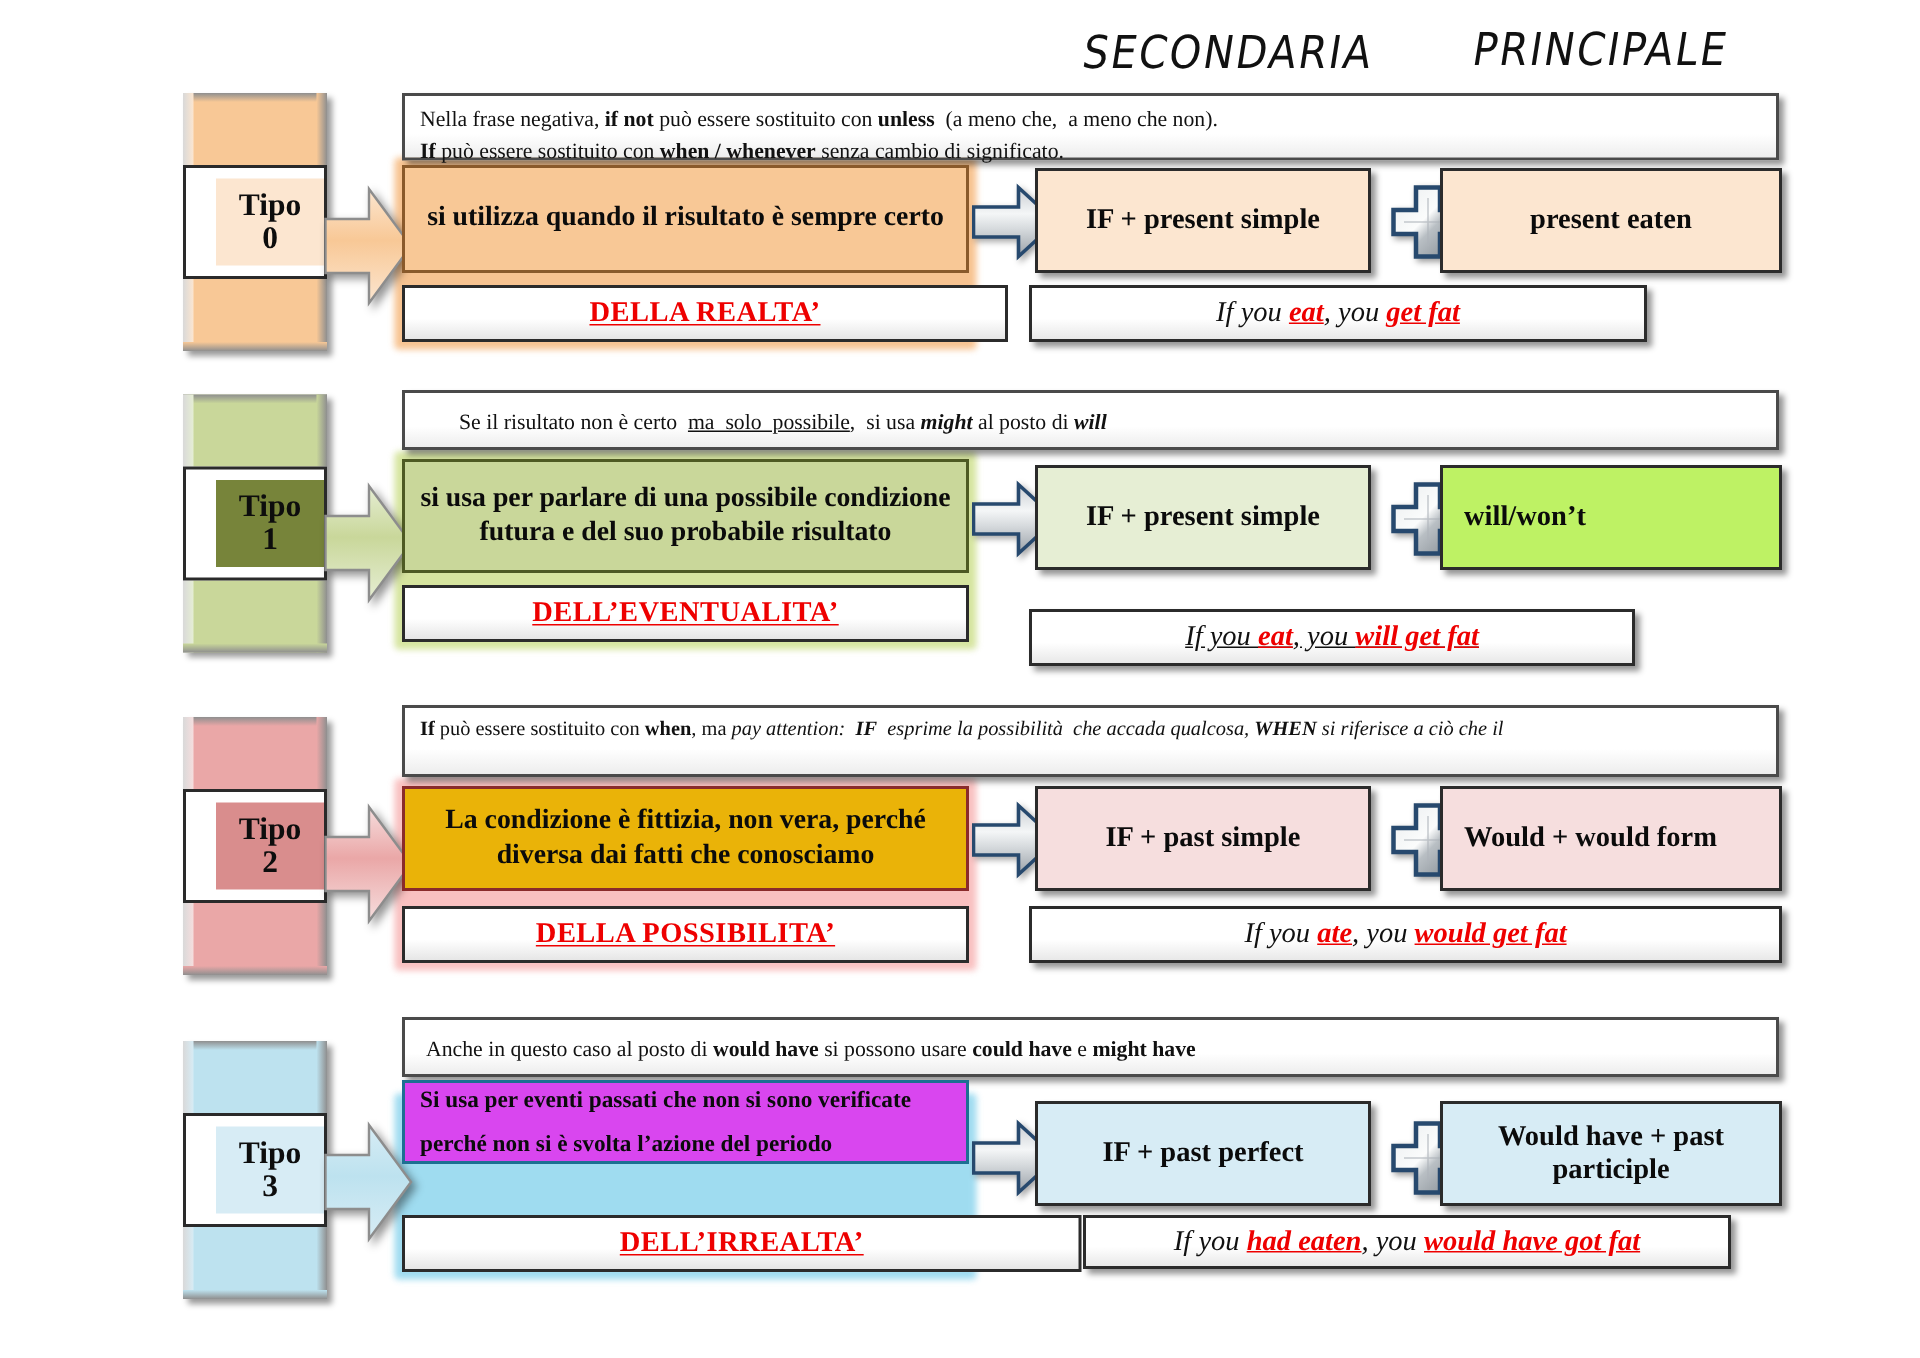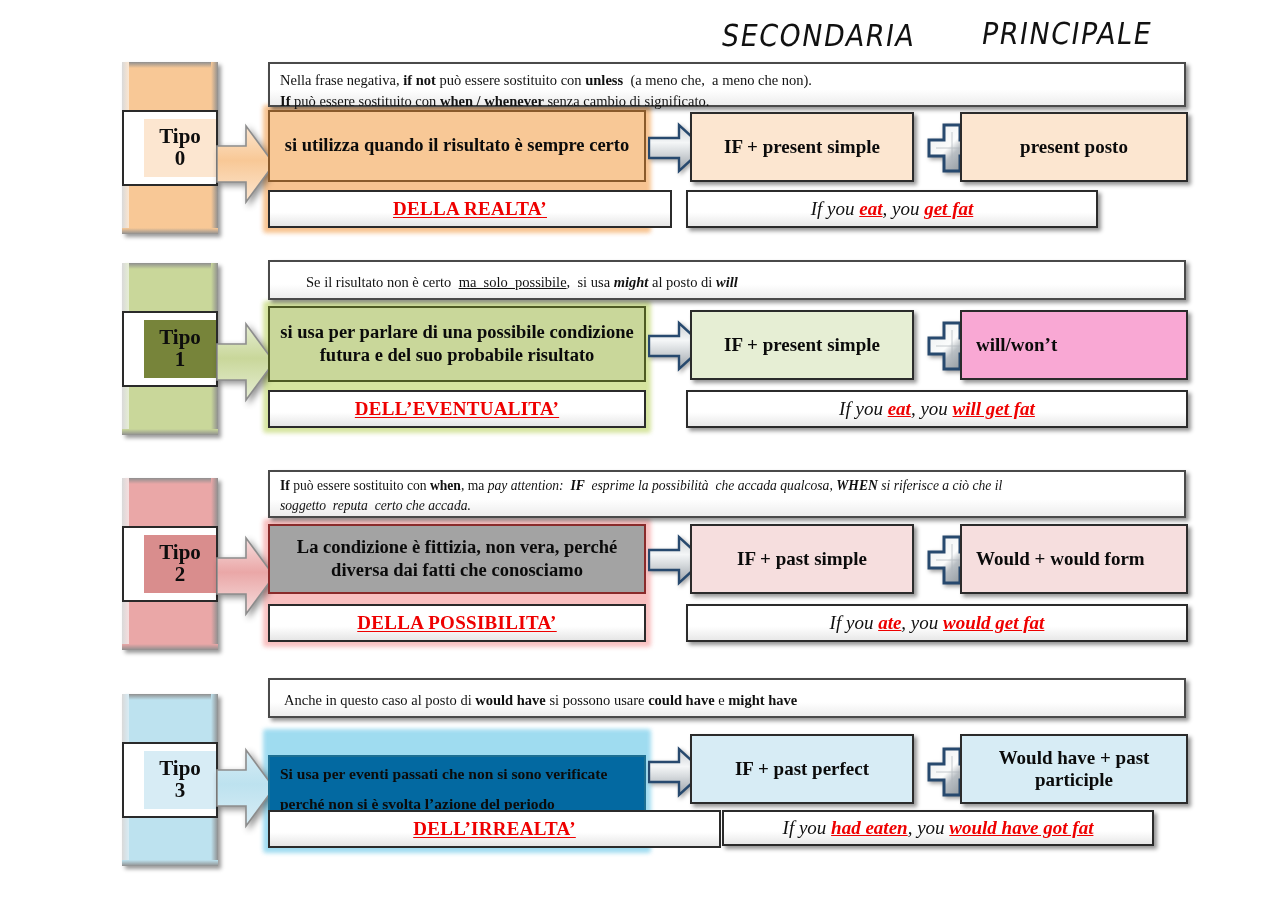--- a/index.html
+++ b/index.html
@@ -173,21 +173,21 @@
               <stop offset="0%" stop-color="#e9ecee"></stop>
               <stop offset="45%" stop-color="#fbfcfc"></stop>
               <stop offset="58%" stop-color="#b9bfc4"></stop>
               <stop offset="100%" stop-color="#7e868d"></stop>
             </linearGradient>
           </defs>
           <path d="M18 3 H34 V18 H49 V34 H34 V49 H18 V34 H3 V18 H18 Z" fill="url(#plg)" stroke="#27496e" stroke-width="3" stroke-linejoin="miter"></path>
           <path d="M26 10 V42 M10 26 H42" stroke="#aeb4ba" stroke-width="1" opacity=".7"></path>
         </svg></div>
       <div class="box formbox center shadowed" style="left: 960px; top: 112px; width: 228px; height: 70px; background: rgb(252, 230, 208);">
-        <span>present posto</span>
+        <span>present eaten</span>
       </div>
       <div class="box examplebox shadowed" style="left: 686px; top: 190px; width: 412px; height: 38px;">
         <span><span class="i">If&nbsp;you&nbsp;</span><span class="verb">eat</span><span class="i">,&nbsp;you&nbsp;</span><span class="verb">get&nbsp;fat</span></span>
       </div>
       <div class="glow" style="left: 263px; top: 301px; width: 388px; height: 132px; background: rgb(207, 224, 143); opacity: 0.85; filter: blur(2px);"></div>
       <div class="pillar" style="left: 122px; top: 263px; background: rgb(201, 215, 154);">
         <div class="edge-t" style="background:linear-gradient(to bottom,#8f8f8f,#c9d79a);"></div>
         <div class="edge-l" style="background:linear-gradient(to right,#d9d9d9,#e6eed4);"></div>
         <div class="edge-r" style="background:linear-gradient(to left,#8f8f8f,#c9d79a);"></div>
         <div class="edge-b" style="background:linear-gradient(to top,#8f8f8f,#c9d79a);"></div>
@@ -236,24 +236,24 @@
             <linearGradient id="plg" x1="0" y1="0" x2="1" y2="1">
               <stop offset="0%" stop-color="#e9ecee"></stop>
               <stop offset="45%" stop-color="#fbfcfc"></stop>
               <stop offset="58%" stop-color="#b9bfc4"></stop>
               <stop offset="100%" stop-color="#7e868d"></stop>
             </linearGradient>
           </defs>
           <path d="M18 3 H34 V18 H49 V34 H34 V49 H18 V34 H3 V18 H18 Z" fill="url(#plg)" stroke="#27496e" stroke-width="3" stroke-linejoin="miter"></path>
           <path d="M26 10 V42 M10 26 H42" stroke="#aeb4ba" stroke-width="1" opacity=".7"></path>
         </svg></div>
-      <div class="box formbox left shadowed" style="left: 960px; top: 310px; width: 228px; height: 70px; background: #f9a8d4;">
+      <div class="box formbox left shadowed" style="left: 960px; top: 310px; width: 228px; height: 70px; background: #bef264;">
         <span>will/won’t</span>
       </div>
-      <div class="box examplebox shadowed" style="left: 686px; top: 390px; width: 502px; height: 38px;">
+      <div class="box examplebox shadowed" style="left: 686px; top: 406px; width: 404px; height: 38px; text-decoration: underline;">
         <span><span class="i">If&nbsp;you&nbsp;</span><span class="verb">eat</span><span class="i">,&nbsp;you&nbsp;</span><span class="verb">will&nbsp;get&nbsp;fat</span></span>
       </div>
       <div class="glow" style="left: 263px; top: 519px; width: 388px; height: 128px; background: rgb(248, 182, 182); opacity: 0.85; filter: blur(2px);"></div>
       <div class="pillar" style="left: 122px; top: 478px; background: rgb(234, 167, 167);">
         <div class="edge-t" style="background:linear-gradient(to bottom,#8f8f8f,#eaa7a7);"></div>
         <div class="edge-l" style="background:linear-gradient(to right,#d9d9d9,#f6dede);"></div>
         <div class="edge-r" style="background:linear-gradient(to left,#8f8f8f,#eaa7a7);"></div>
         <div class="edge-b" style="background:linear-gradient(to top,#8f8f8f,#eaa7a7);"></div>
         <div class="label">
           <div class="inner" style="background:#d98d8d;color:#0d0d0d;">
@@ -267,23 +267,22 @@
             <linearGradient id="fgeaa7a7" x1="0" y1="0" x2="0" y2="1">
               <stop offset="0%" stop-color="#f6dede"></stop>
               <stop offset="45%" stop-color="#eaa7a7"></stop>
               <stop offset="100%" stop-color="#f6dede"></stop>
             </linearGradient>
           </defs>
           <path d="M1 24 L30 24 L30 4 L58 42 L30 80 L30 60 L1 60 Z" fill="url(#fgeaa7a7)" stroke="#8d8d8d" stroke-width="1.6"></path>
         </svg></div>
       <div class="box notebox shadowed" style="left: 268px; top: 470px; width: 918px; height: 48px; font-size: 13.6px; line-height: 1.5; padding-top: 4px;">
         <div style="white-space:nowrap;overflow:hidden;"><b>If</b>&nbsp;può&nbsp;essere&nbsp;sostituito&nbsp;con&nbsp;<b>when</b>,&nbsp;ma&nbsp;<span class="i">pay&nbsp;attention:</span>&nbsp;&nbsp;<span class="bi">IF</span>&nbsp;&nbsp;<span class="i">esprime&nbsp;la&nbsp;possibilità&nbsp;&nbsp;che&nbsp;accada&nbsp;qualcosa,</span>&nbsp;<span class="bi">WHEN</span>&nbsp;<span class="i">si&nbsp;riferisce&nbsp;a&nbsp;ciò&nbsp;che&nbsp;il</span></div>
-        <div style="white-space:nowrap;overflow:hidden;"><span class="i">soggetto&nbsp;&nbsp;reputa&nbsp;&nbsp;certo&nbsp;che&nbsp;accada.</span></div>
-      </div>
-      <div class="box descbox" style="left: 268px; top: 524px; width: 378px; height: 70px; background: #a3a3a3; border-color: rgb(138, 43, 43);">
+      </div>
+      <div class="box descbox" style="left: 268px; top: 524px; width: 378px; height: 70px; background: #eab308; border-color: rgb(138, 43, 43);">
         <span>La condizione è fittizia, non vera, perché diversa dai fatti che conosciamo</span>
       </div>
       <div class="box namebox" style="left: 268px; top: 604px; width: 378px; height: 38px;">
         <span class="nm">DELLA POSSIBILITA’</span>
       </div>
       <div class="smallarrow" style="left: 648px; top: 534px;"><svg viewBox="0 0 58 52" width="58" height="52" preserveAspectRatio="none">
           <defs>
             <linearGradient id="sag" x1="0" y1="0" x2="0" y2="1">
               <stop offset="0%" stop-color="#c9cdd2"></stop>
               <stop offset="38%" stop-color="#f4f6f7"></stop>
@@ -333,21 +332,21 @@
               <stop offset="0%" stop-color="#d7ecf5"></stop>
               <stop offset="45%" stop-color="#bde2ef"></stop>
               <stop offset="100%" stop-color="#d7ecf5"></stop>
             </linearGradient>
           </defs>
           <path d="M1 24 L30 24 L30 4 L58 42 L30 80 L30 60 L1 60 Z" fill="url(#fgbde2ef)" stroke="#8d8d8d" stroke-width="1.6"></path>
         </svg></div>
       <div class="box notebox shadowed" style="left: 268px; top: 678px; width: 918px; height: 40px; padding-top: 10px; padding-left: 14px;">
         <div style="white-space:nowrap;overflow:hidden;">Anche&nbsp;in&nbsp;questo&nbsp;caso&nbsp;al&nbsp;posto&nbsp;di&nbsp;<b>would&nbsp;have</b>&nbsp;si&nbsp;possono&nbsp;usare&nbsp;<b>could&nbsp;have</b>&nbsp;e&nbsp;<b>might&nbsp;have</b></div>
       </div>
-      <div class="box descbox ltxt" style="left: 268px; top: 755px; width: 378px; height: 67px; background: #0369a1; border-color: rgb(29, 111, 146);">
+      <div class="box descbox ltxt" style="left: 268px; top: 720px; width: 378px; height: 56px; background: #d946ef; border-color: rgb(29, 111, 146);">
         <span>Si usa per eventi passati che non si sono verificate perché non si è svolta l’azione del periodo</span>
       </div>
       <div class="box namebox" style="left: 268px; top: 810px; width: 453px; height: 38px;">
         <span class="nm">DELL’IRREALTA’</span>
       </div>
       <div class="smallarrow" style="left: 648px; top: 746px;"><svg viewBox="0 0 58 52" width="58" height="52" preserveAspectRatio="none">
           <defs>
             <linearGradient id="sag" x1="0" y1="0" x2="0" y2="1">
               <stop offset="0%" stop-color="#c9cdd2"></stop>
               <stop offset="38%" stop-color="#f4f6f7"></stop>

